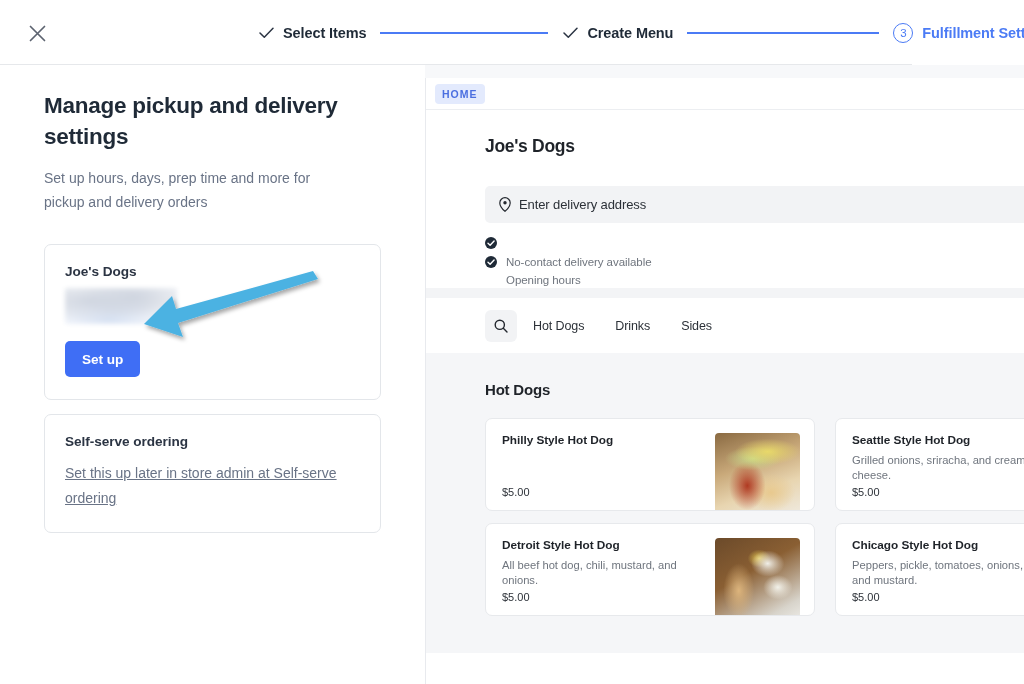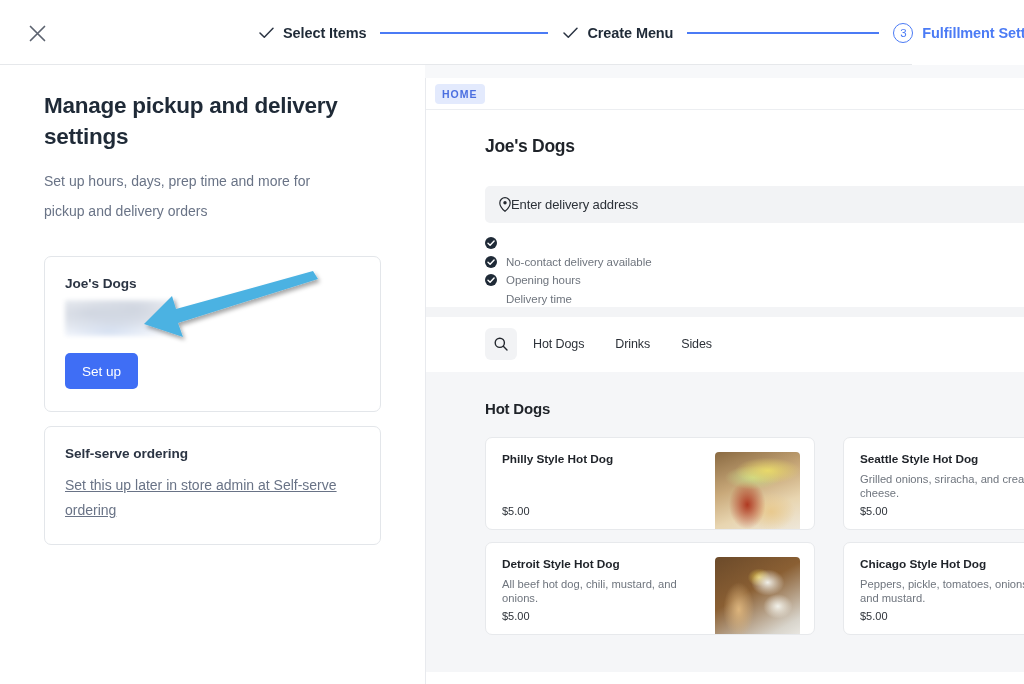--- a/index.html
+++ b/index.html
@@ -68,21 +68,21 @@
     background: #ffffff;
     padding: 25px 44px 0 44px;
   }
   .page-title {
     font-size: 22.5px; font-weight: 700; color: #1f2a37;
     line-height: 31px; letter-spacing: -0.25px;
     max-width: 300px;
   }
   .page-sub {
     margin-top: 14px;
-    font-size: 14px; color: #697386; line-height: 30px;
+    font-size: 14px; color: #697386; line-height: 24px;
     max-width: 305px;
   }
 
   .card {
     margin-top: 30px;
     background: #ffffff;
     border: 1px solid #e3e6ea;
     border-radius: 7px;
   }
   .card-store { padding: 19px 20px 22px 20px; }
@@ -101,21 +101,21 @@
       linear-gradient(180deg, #f2f4f7 0%, #eef0f4 50%, #f6f8fc 100%);
     filter: blur(2.2px);
   }
   .setup-btn {
     margin-top: 17px;
     display: inline-flex; align-items: center; justify-content: center;
     height: 36px; padding: 0 17px;
     background: #3f6ef5; color: #ffffff;
     border: none; border-radius: 5px;
     font-family: "Liberation Sans", sans-serif;
-    font-size: 13.6px; font-weight: 400; letter-spacing: -0.05px;
+    font-size: 13.6px; font-weight: 700; letter-spacing: -0.05px;
     cursor: pointer;
   }
 
   .card-selfserve {
     margin-top: 14px;
     padding: 19px 32px 21px 20px;
   }
   .card-desc {
     margin-top: 12px;
     font-size: 14px; color: #697386; line-height: 25px;
@@ -168,20 +168,21 @@
   }
   .addr-bar {
     margin-top: 29px;
     height: 37px; width: 700px;
     background: #f2f3f5;
     border-radius: 5px;
     display: flex; align-items: center;
     padding-left: 14px;
   }
   .addr-text {
+    margin-left: 8px;
     font-size: 13px; color: #2c3138; letter-spacing: -0.1px;
   }
   .feature-list { margin-top: 11px; padding-bottom: 17px; }
   .feature-row {
     display: flex; align-items: center;
     height: 18.5px;
   }
   .feature-label {
     margin-left: 9px;
     font-size: 11.5px; color: #6f757e; letter-spacing: -0.05px; margin-top: 37px;
@@ -209,21 +210,21 @@
     height: 300px;
   }
   .menu-heading {
     font-size: 15px; font-weight: 700; color: #1f2329;
     letter-spacing: -0.2px;
   }
   .item-grid {
     margin-top: 20px;
     display: grid;
     grid-template-columns: 330px 330px;
-    gap: 12px 28px;
+    gap: 12px 20px;
   }
   .item-card {
     position: relative;
     background: #ffffff;
     border: 1px solid #e7e9ec;
     border-radius: 7px;
     height: 93px;
     padding: 14px 16px 0 16px;
     overflow: hidden;
     cursor: pointer;
@@ -363,27 +364,20 @@
               <path d="M3 6.2 L5.1 8.2 L9.1 3.9" fill="none" stroke="#ffffff" stroke-width="1.4" stroke-linecap="round" stroke-linejoin="round"></path>
             </svg>
             <span class="feature-label">No-contact delivery available</span>
           </div>
           <div class="feature-row">
             <svg width="12" height="12" viewBox="0 0 12 12">
               <circle cx="6" cy="6" r="6" fill="#1f2a37"></circle>
               <path d="M3 6.2 L5.1 8.2 L9.1 3.9" fill="none" stroke="#ffffff" stroke-width="1.4" stroke-linecap="round" stroke-linejoin="round"></path>
             </svg>
             <span class="feature-label">Opening hours</span>
-          </div>
-          <div class="feature-row">
-            <svg width="12" height="12" viewBox="0 0 12 12">
-              <circle cx="6" cy="6" r="6" fill="#1f2a37"></circle>
-              <path d="M3 6.2 L5.1 8.2 L9.1 3.9" fill="none" stroke="#ffffff" stroke-width="1.4" stroke-linecap="round" stroke-linejoin="round"></path>
-            </svg>
-            <span class="feature-label">Delivery time</span>
           </div>
         </div>
       </div>
 
       <div class="section-gap"></div>
 
       <div class="searchbar">
         <div class="search-icon-box">
           <svg width="14" height="14" viewBox="0 0 14 14">
             <circle cx="5.8" cy="5.8" r="4.6" fill="none" stroke="#23272e" stroke-width="1.4"></circle>

